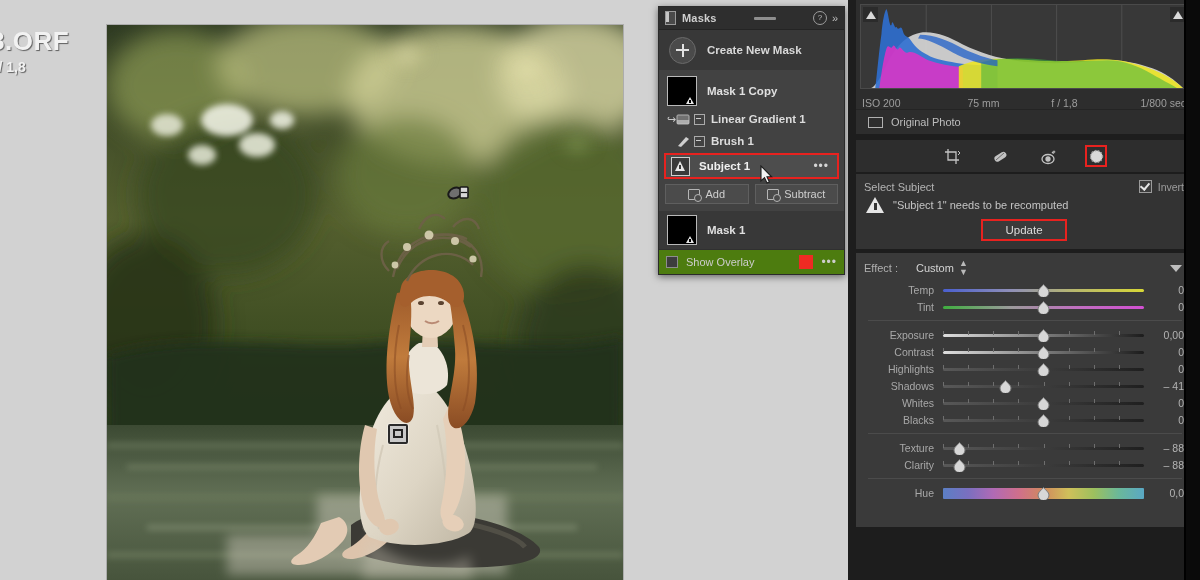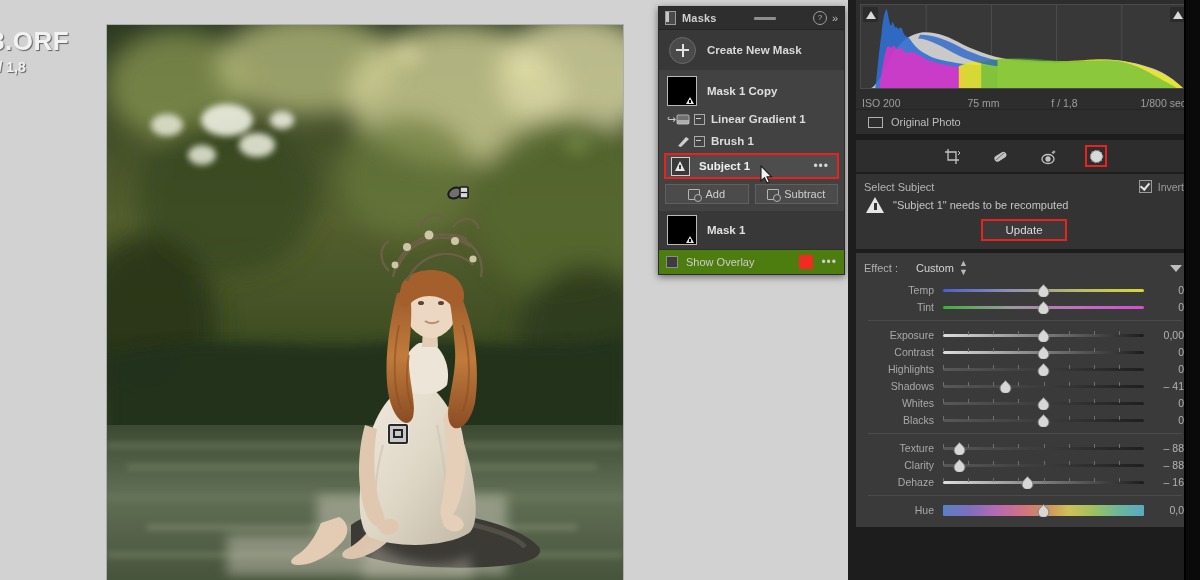--- a/index.html
+++ b/index.html
@@ -657,33 +657,20 @@
               <div class="sl-bar plain"></div>
               <div class="sl-ticks"></div>
               <span class="sl-knob" style="left:8%">
                 <svg width="13" height="13" viewBox="0 0 13 13">
                   <path d="M6.5 0.5 C8.4 3 12 5.2 12 8 A5.5 5.5 0 0 1 1 8 C1 5.2 4.6 3 6.5 0.5 Z" fill="#d7d7d7" stroke="#7c7c7c" stroke-width="1"></path>
                 </svg>
               </span>
             </span>
             <span class="sl-val">– 88</span>
           </div>
-          <div class="slider-row">
-            <span class="sl-name">Dehaze</span>
-            <span class="sl-track">
-              <div class="sl-bar light"></div>
-              <div class="sl-ticks"></div>
-              <span class="sl-knob" style="left:42%">
-                <svg width="13" height="13" viewBox="0 0 13 13">
-                  <path d="M6.5 0.5 C8.4 3 12 5.2 12 8 A5.5 5.5 0 0 1 1 8 C1 5.2 4.6 3 6.5 0.5 Z" fill="#d7d7d7" stroke="#7c7c7c" stroke-width="1"></path>
-                </svg>
-              </span>
-            </span>
-            <span class="sl-val">– 16</span>
-          </div>
           <div class="sl-divider"></div>
           <div class="slider-row">
             <span class="sl-name">Hue</span>
             <span class="sl-track">
               <div class="sl-bar" style="height:11px;top:2px;border-radius:1px;background:linear-gradient(to right,#5b7fc4,#7a6fc0,#b06ab5,#cf6f8c,#d08a5e,#cfc05a,#9dc05e,#6ab89a,#5aa8c4)"></div>
               <span class="sl-knob" style="left:50%">
                 <svg width="13" height="13" viewBox="0 0 13 13">
                   <path d="M6.5 0.5 C8.4 3 12 5.2 12 8 A5.5 5.5 0 0 1 1 8 C1 5.2 4.6 3 6.5 0.5 Z" fill="#d7d7d7" stroke="#7c7c7c" stroke-width="1"></path>
                 </svg>
               </span>

